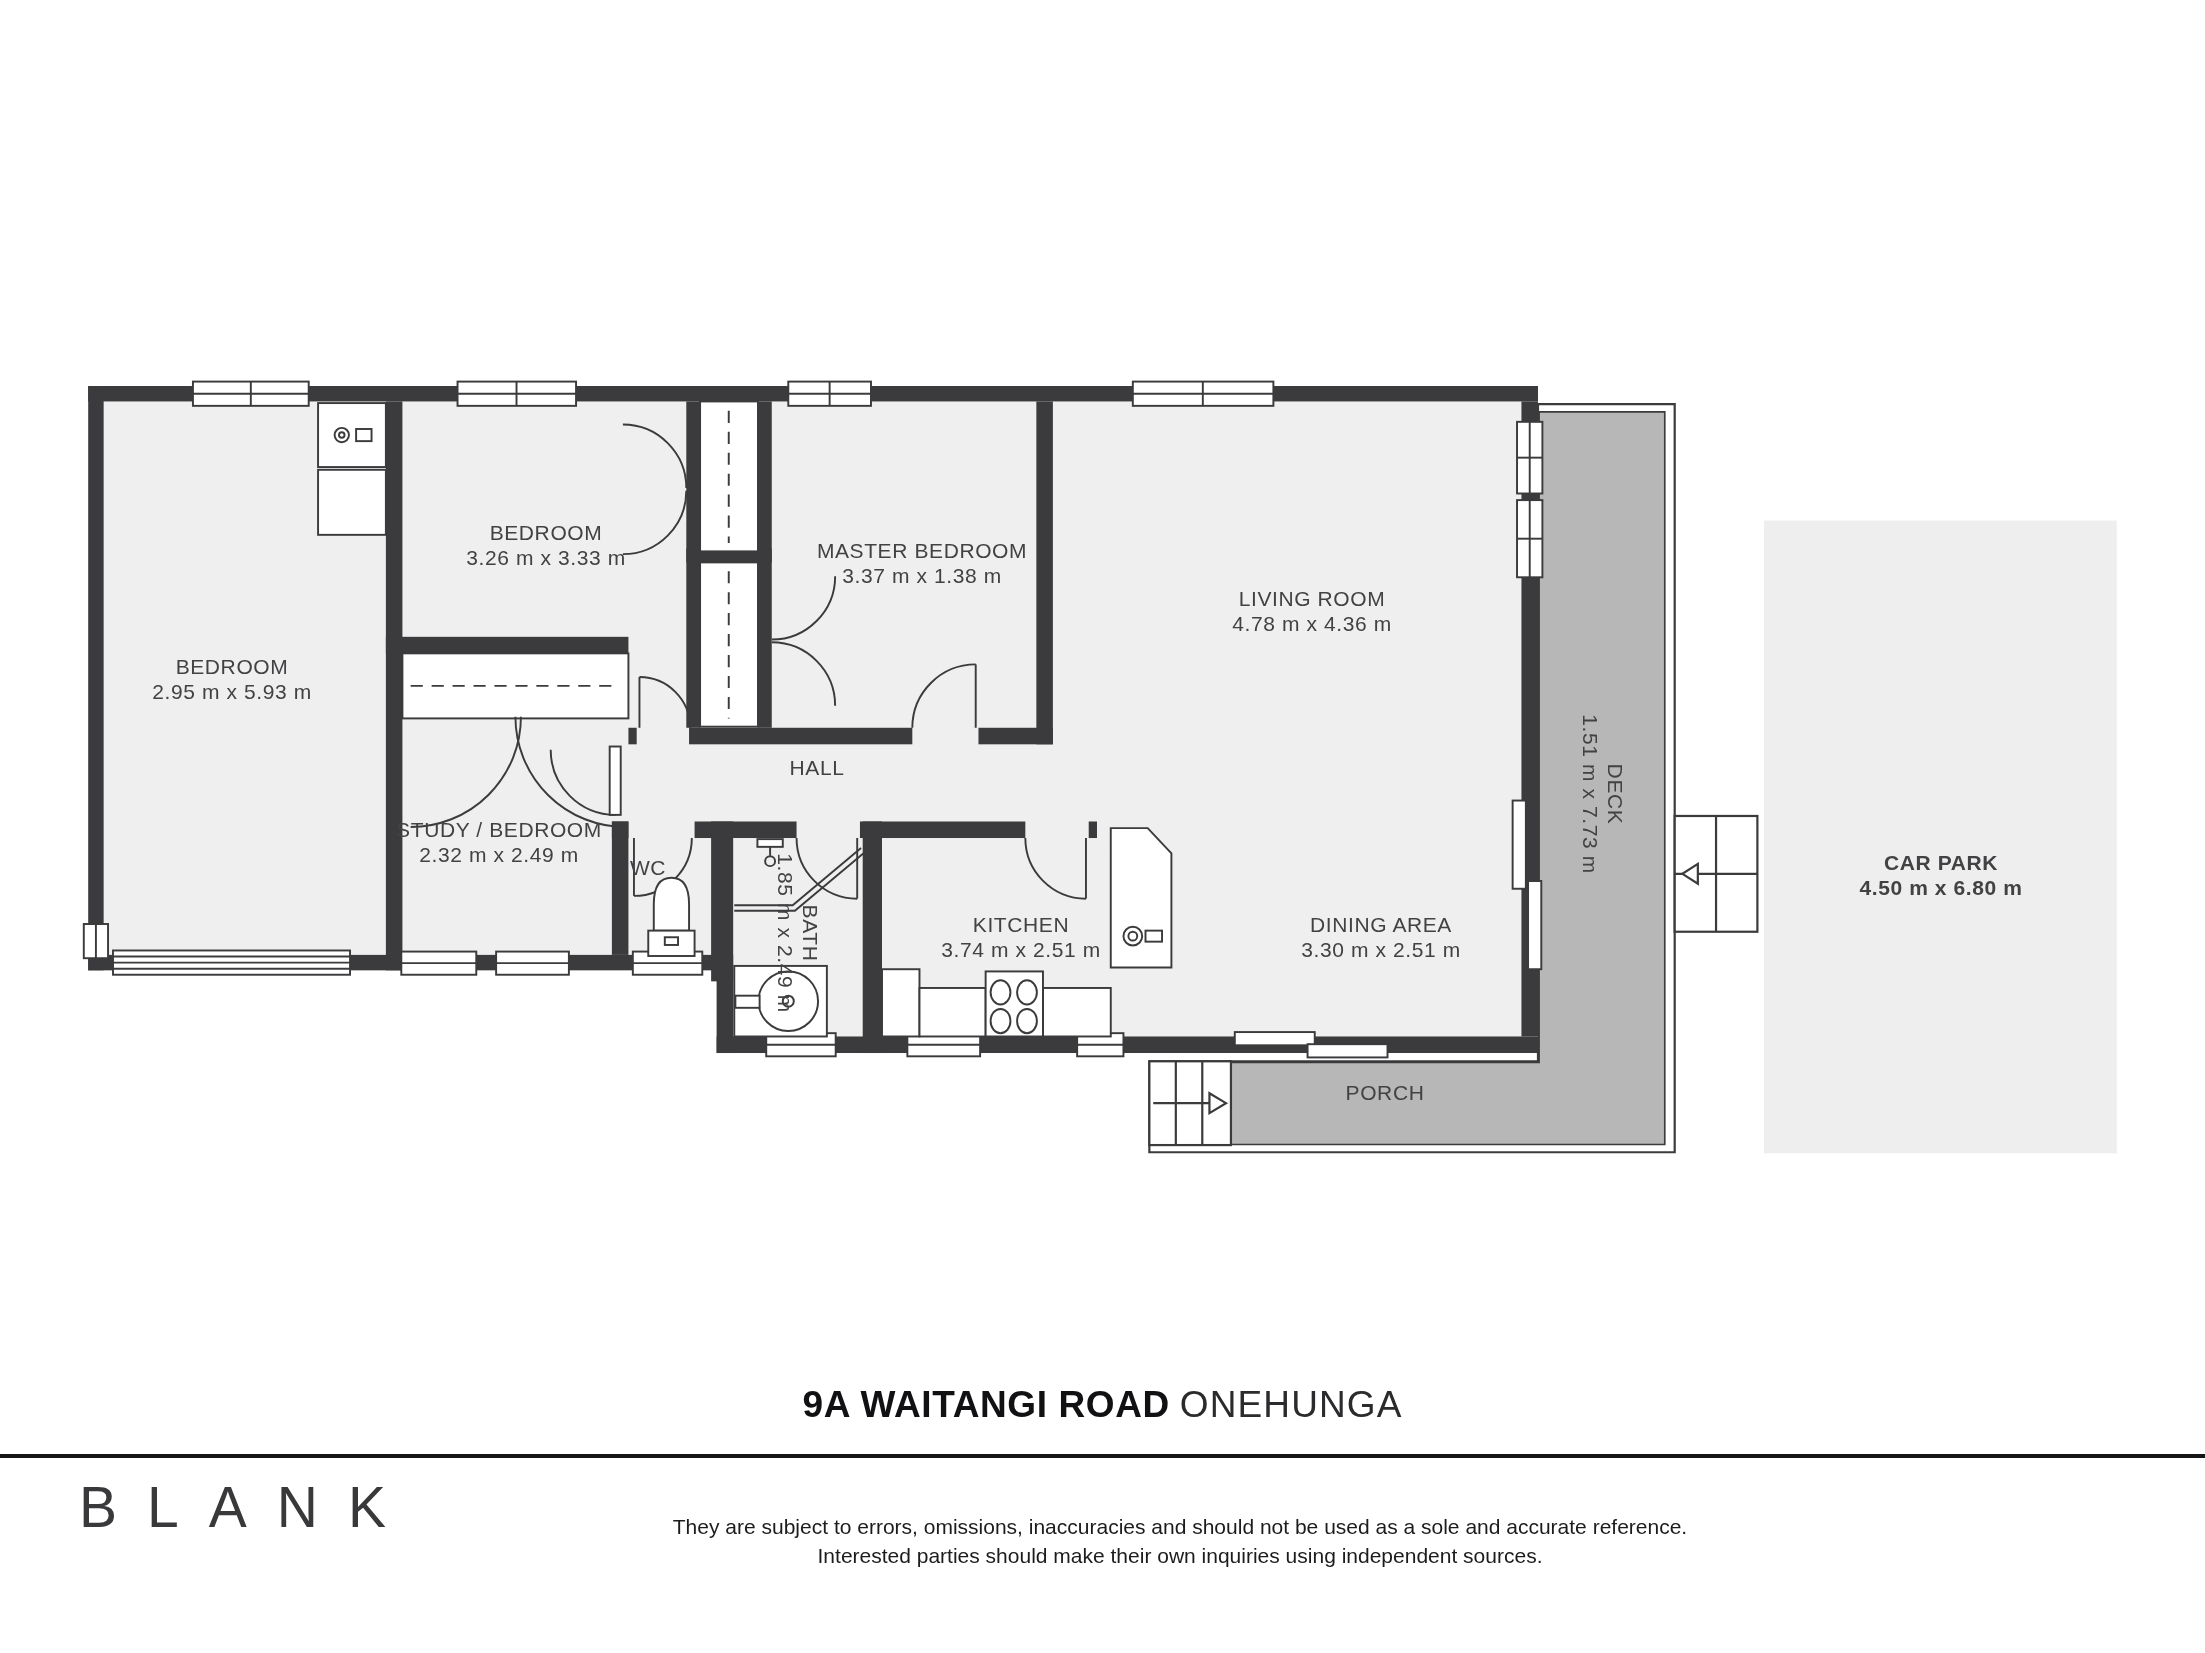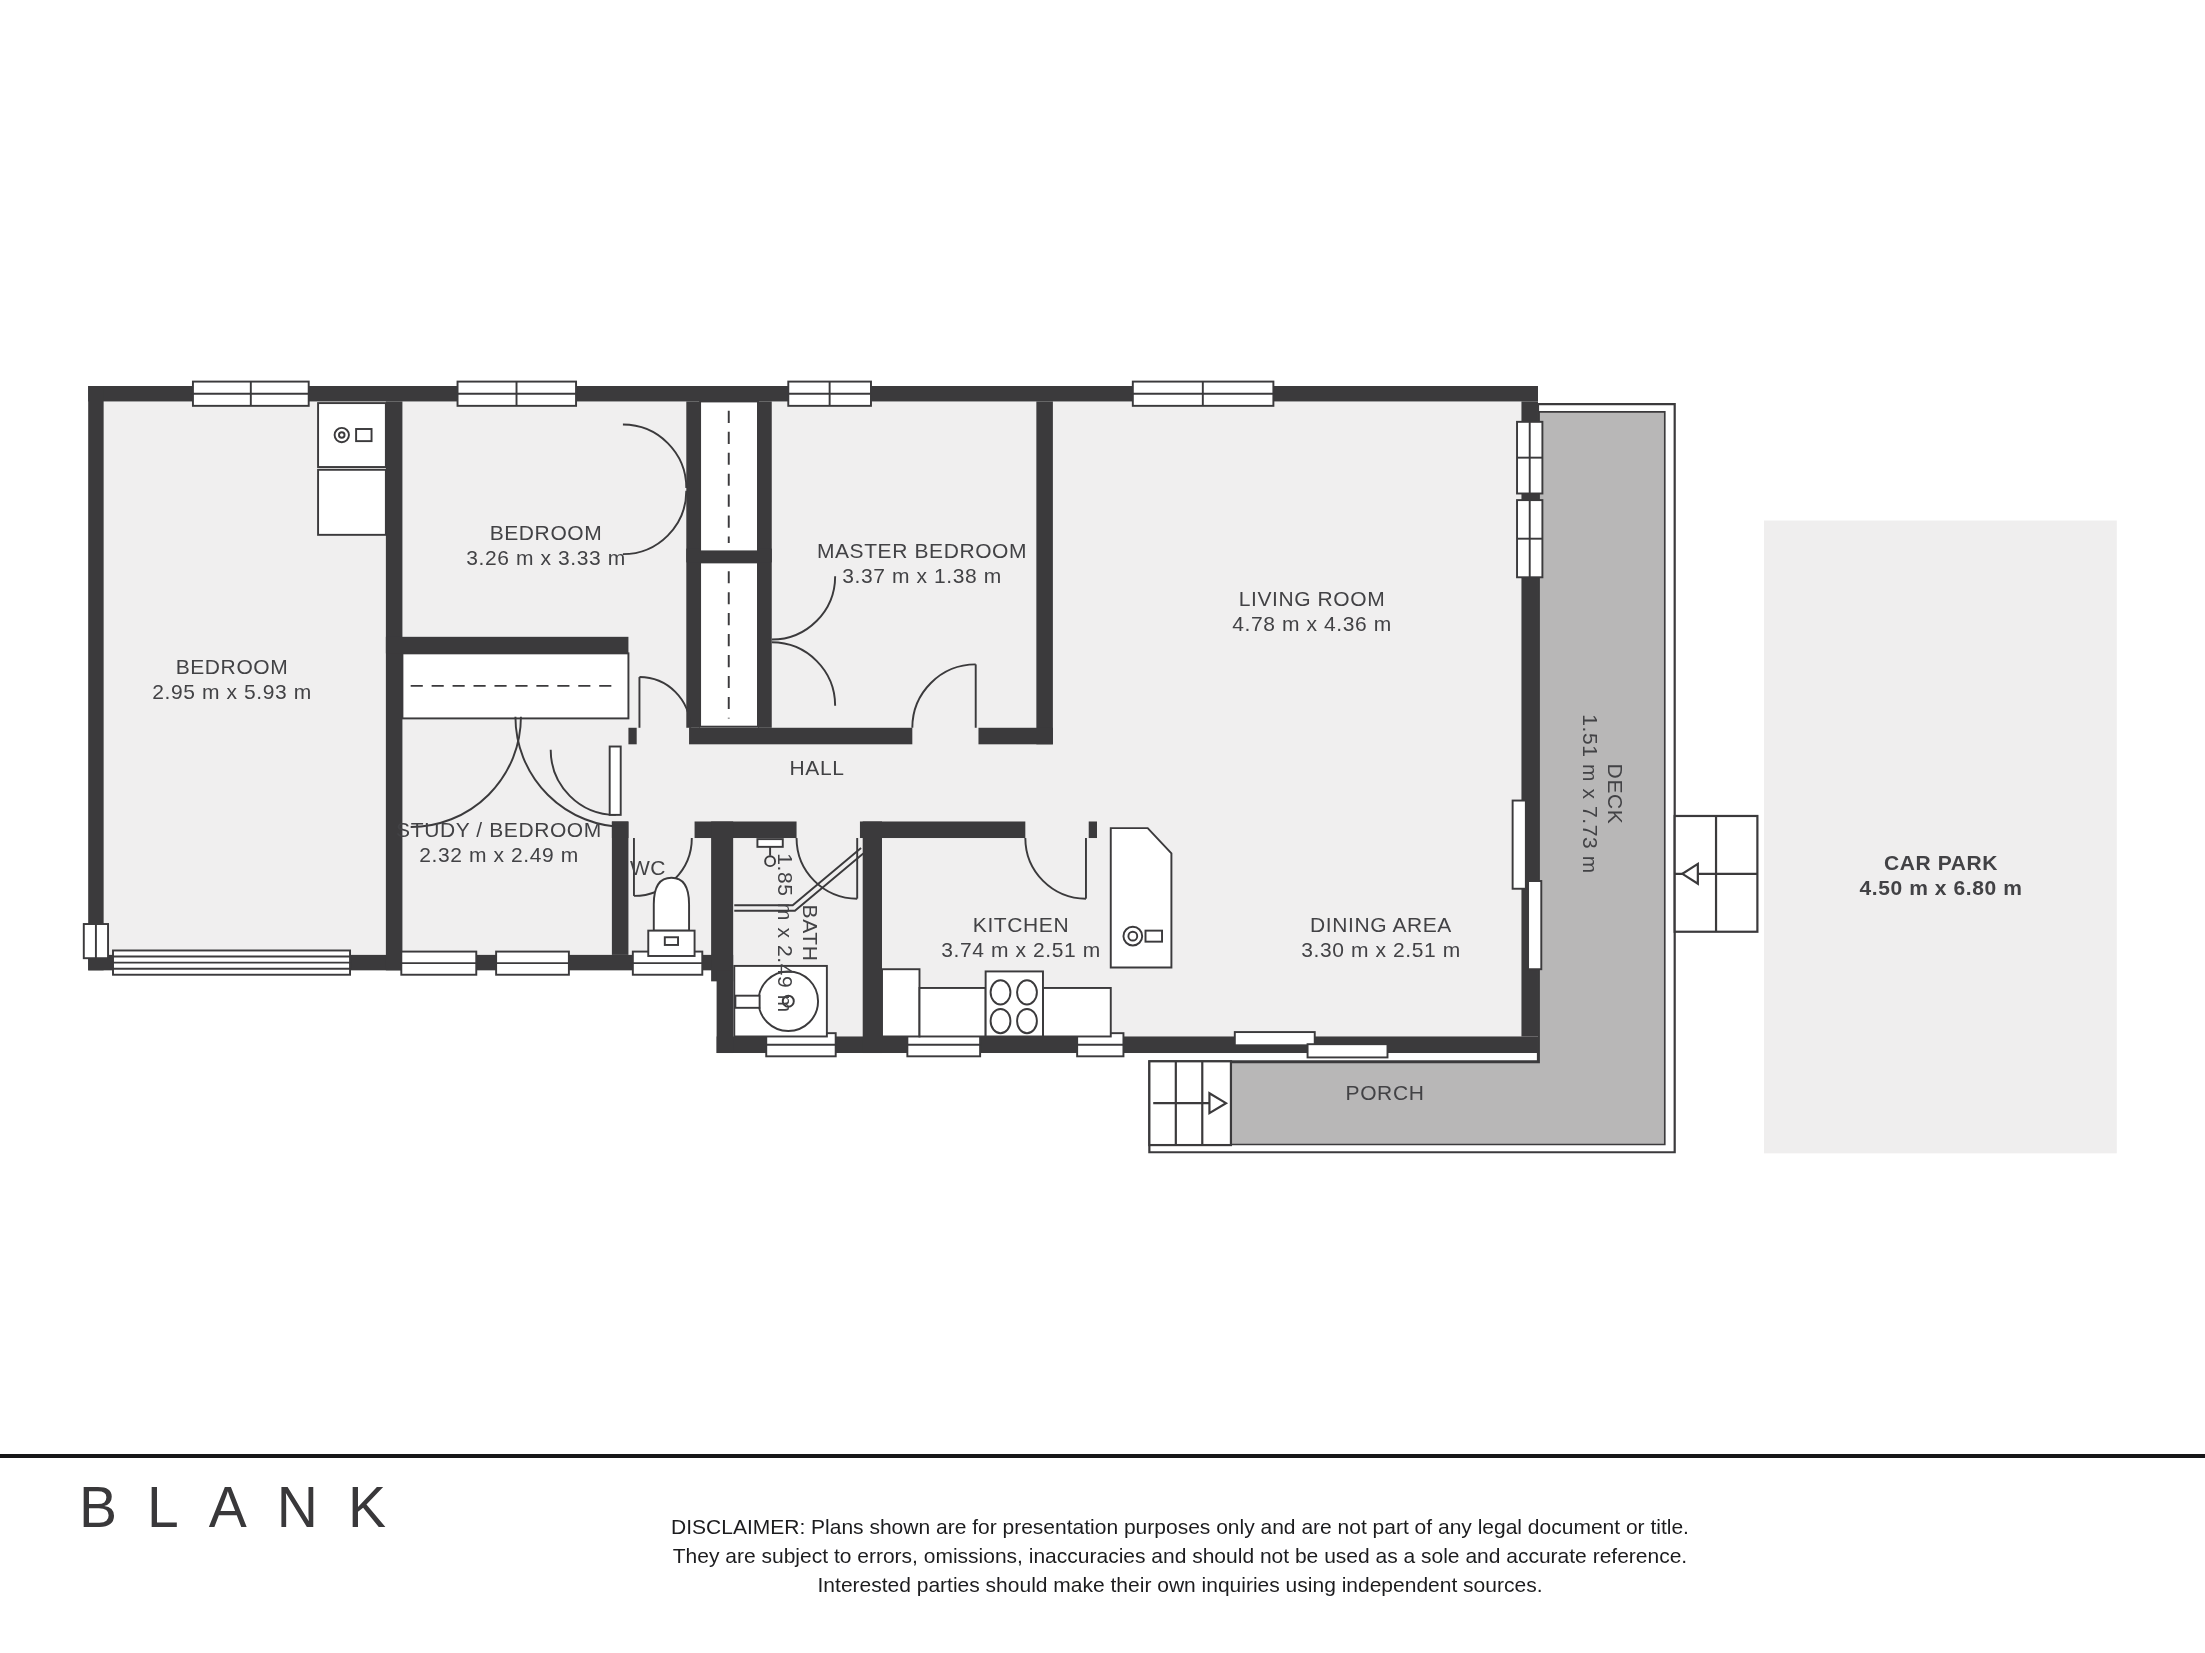--- a/index.html
+++ b/index.html
@@ -267,27 +267,29 @@
   </div>
   <div class="room-label vertical" style="left:1603px;top:794px;">
     <span class="room-name">DECK</span>
     <span class="room-dims">1.51 m x 7.73 m</span>
   </div>
   <div class="room-label" style="left:1941px;top:875px;font-weight:bold;">
     <span class="room-name">CAR PARK</span>
     <span class="room-dims">4.50 m x 6.80 m</span>
   </div>
 
+  <div id="plan-title">
+    <span class="addr">9A WAITANGI ROAD</span><span class="suburb">ONEHUNGA</span>
+  </div>
 
   <div id="footer-divider"></div>
 
   <div id="logo">
     <div class="l1">BLANK</div>
   </div>
 
   <div id="disclaimer">
-    <div>DISCLAIMER: Plans shown are for presentation purposes only and are not part of any legal document or title.</div>
     <div>They are subject to errors, omissions, inaccuracies and should not be used as a sole and accurate reference.</div>
     <div>Interested parties should make their own inquiries using independent sources.</div>
   </div>
 
 </div>
 
 
 </body></html>

